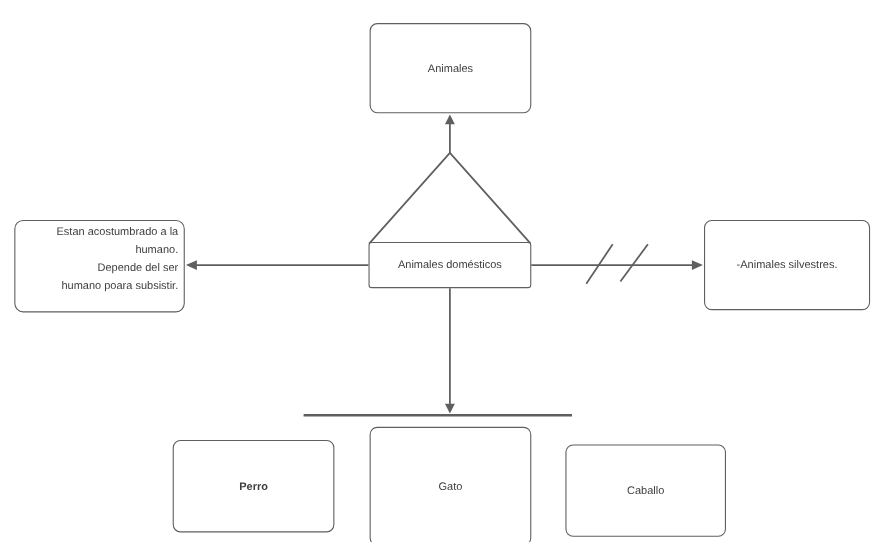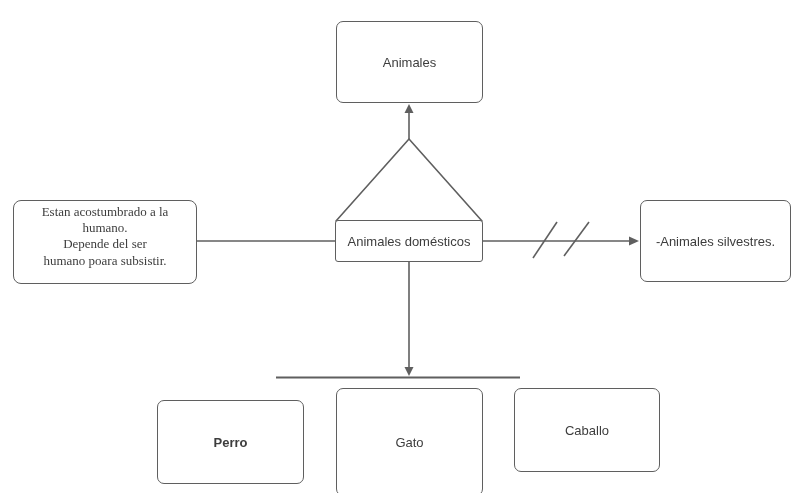--- a/index.html
+++ b/index.html
@@ -23,34 +23,34 @@
   }
   .node {
     position: absolute;
     z-index: 2;
     background: #ffffff;
     border: 1.6px solid #5f5f5f;
     border-radius: 7px;
     display: flex;
     align-items: center;
     justify-content: center;
-    font-size: 13px;
+    font-size: 10px;
     color: #3d3d3d;
     box-sizing: border-box;
     text-align: center;
   }
   .node-animales      { left: 336px; top: 21px;  width: 147px; height: 82px; }
   .node-domesticos    { left: 335px; top: 220px; width: 148px; height: 42px; border-radius: 3px; }
-  .node-nota          { left: 13px;  top: 200px; width: 184px; height: 84px;
-                        display: block; text-align: center; padding: 3px 5px;
-                        line-height: 16.2px; border-radius: 8px; font-family: Liberation Serif, serif; }
+  .node-nota          { left: 13px;  top: 200px; width: 155px; height: 84px;
+                        display: block; text-align: right; padding: 3px 5px;
+                        line-height: 16.2px; border-radius: 8px; }
   .node-silvestres    { left: 640px; top: 200px; width: 151px; height: 82px; }
   .node-perro         { left: 157px; top: 400px; width: 147px; height: 84px; font-weight: bold; }
   .node-gato          { left: 336px; top: 388px; width: 147px; height: 108px; }
-  .node-caballo       { left: 514px; top: 388px; width: 146px; height: 84px; }
+  .node-caballo       { left: 514px; top: 404px; width: 146px; height: 84px; }
   .note-line { white-space: nowrap; }
 </style>
 </head>
 <body>
 
 <div class="canvas">
 
   <svg class="connectors" width="808" height="493" viewBox="0 0 808 493">
 
     <polygon points="409,139 336,221 482,221" fill="#ffffff" stroke="#5f5f5f" stroke-width="1.6" stroke-linejoin="round"></polygon>

